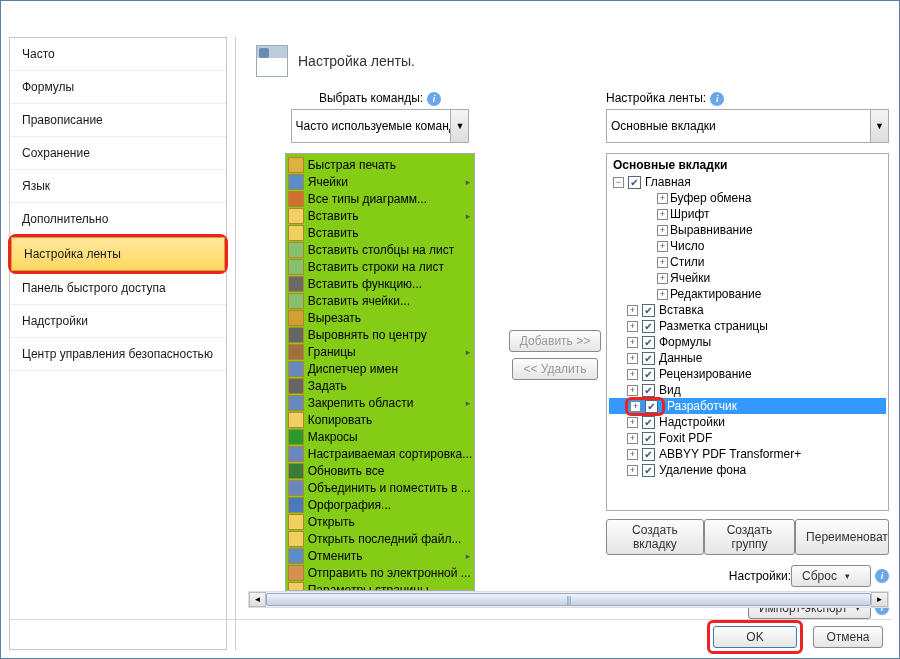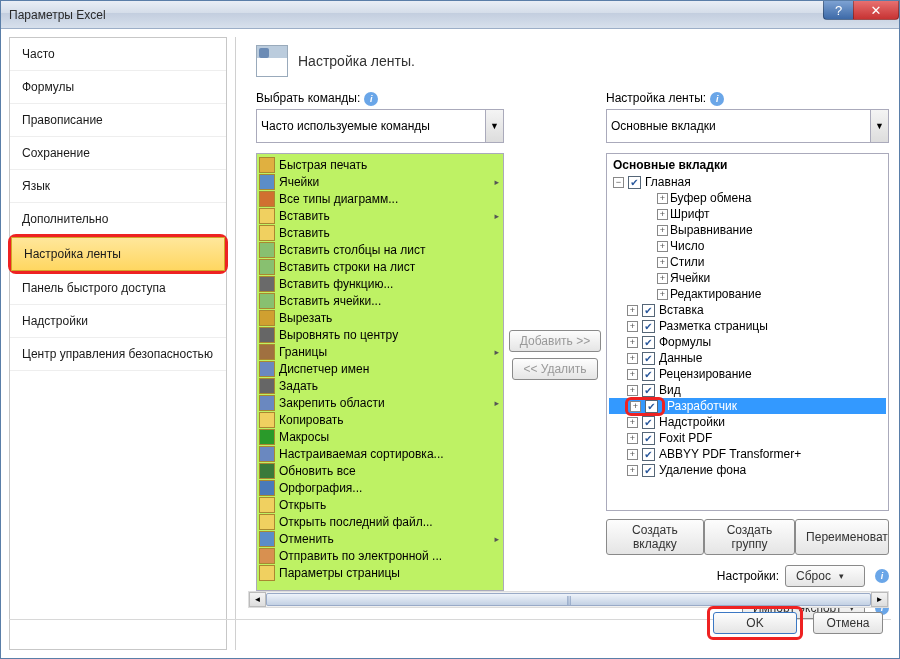--- a/index.html
+++ b/index.html
@@ -45,41 +45,41 @@
   .header-row { display: flex; align-items: center; gap: 10px; margin-bottom: 14px; }
   .big-icon {
     width: 32px; height: 32px;
     background: linear-gradient(#bcd 40%, #fff 40%);
     border: 1px solid #9ab; position: relative;
   }
   .big-icon::after { content:''; position:absolute; top:2px; left:2px; width:10px; height:10px; background:#6b8bb5; border-radius:2px; }
   .section-title { font-size: 14px; color: #333; }
   .cols { display: flex; gap: 0; }
   .col-left, .col-right { display: flex; flex-direction: column; }
-  .col-left { width: 248px; }
+  .col-left { width: 248px; align-items: center; }
   .col-mid { width: 102px; display: flex; flex-direction: column; justify-content: center; align-items: center; gap: 6px; }
   .col-right { flex: 1; padding-right: 10px; }
   .lbl { margin-bottom: 3px; }
   .info-icon {
     display: inline-flex; width: 14px; height: 14px; border-radius: 50%;
     background: #6aa6e8; color: #fff; font-size: 9px; font-weight: bold;
     align-items: center; justify-content: center; margin-left: 4px; font-style: italic;
   }
   .combo {
     border: 1px solid #aab; background: #fff; height: 22px;
     display: flex; align-items: center; padding: 16px 4px; margin-bottom: 10px;
     position: relative;
   }
   .combo .arrow {
     position: absolute; right: 0; top: 0; width: 18px; height: 100%;
     background: linear-gradient(#f4f4f4,#ddd); border-left: 1px solid #aab;
     display: flex; align-items: center; justify-content: center; font-size: 9px;
   }
   .listbox {
-    border: 1px solid #aab; background: #bef264; height: 438px; overflow-y: scroll;
+    border: 1px solid #aab; background: #84cc16; height: 438px; overflow-y: scroll;
     padding: 2px 0;
   }
   .listbox::-webkit-scrollbar { width: 17px; }
   .listbox::-webkit-scrollbar-track { background: #f0f0f0; border-left: 1px solid #ddd; }
   .listbox::-webkit-scrollbar-thumb { background: linear-gradient(to right,#e8eef8,#c3d1e4); border: 1px solid #99aac7; border-radius: 2px; }
   .li-row {
     display: flex; align-items: center; padding: 1px 2px; gap: 4px;
     position: relative; height: 17px;
   }
   .li-row .ic {
@@ -107,49 +107,42 @@
   .tree-row.selected .chk { color: #28579b; }
   .indent1 { padding-left: 18px; }
   .indent2 { padding-left: 48px; }
   .btn {
     background: linear-gradient(#fdfdfd,#e5e5e5); border: 1px solid #8a8a8a;
     border-radius: 3px; padding: 3px 10px; font-size: 12px; color: #333; cursor: pointer;
     min-width: 80px; text-align: center;
   }
   .btn:disabled { color: #999; }
   .btn-row-right { display: flex; margin-top: 8px; }
-  .settings-row { display: flex; align-items: center; gap: 6px; margin-top: 10px; justify-content: flex-end; }
+  .settings-row { display: flex; align-items: center; margin-top: 10px; justify-content: flex-end; }
   .drop-btn { display: inline-flex; align-items: center; gap: 4px; }
   .drop-btn::after { content: '▾'; font-size: 9px; margin-left: 4px; }
   .hscroll {
     position: absolute; bottom: 42px; left: 12px; right: 10px; height: 17px;
     background: #f0f0f0; border: 1px solid #ddd;
     display: flex; align-items: center;
   }
   .hscroll .har { width: 17px; height: 100%; background: linear-gradient(#f4f4f4,#ddd); border: 1px solid #bbb; display:flex; align-items:center; justify-content:center; font-size:8px; }
   .hscroll .hthumb { flex:1; margin: 1px 0; height: 13px; background: linear-gradient(#eef3fa,#c3d1e4); border:1px solid #99aac7; border-radius:2px; display:flex; align-items:center; justify-content:center; color:#8ea3c4; letter-spacing:-1px; font-size:9px; }
   .dialog-btns {
-    position: absolute; bottom: 18px; right: 16px; display: flex; gap: 10px; align-items: center;
+    position: absolute; bottom: 4px; right: 16px; display: flex; gap: 10px; align-items: center;
   }
   .sep-line { position: absolute; bottom: 38px; left: 8px; right: 8px; border-top: 1px solid #d8d8d8; }
   .highlight-dev { border: 3px solid #e22; border-radius: 6px; padding: 0 2px; margin-left: -2px; }
   .highlight-ok { border: 3px solid #e22; border-radius: 6px; padding: 3px; }
 </style>
 </head>
 <body>
 
 <div class="window">
 
-  <div class="titlebar">
-    <span class="title">Параметры Excel</span>
-    <div class="titlebar-btns">
-      <div class="tb-btn tb-help">?</div>
-      <div class="tb-btn tb-close">✕</div>
-    </div>
-  </div>
 
   <div class="body">
 
     <div class="sidebar" id="sidebar">
         <div class="side-item">Часто</div>
         <div class="side-item">Формулы</div>
         <div class="side-item">Правописание</div>
         <div class="side-item">Сохранение</div>
         <div class="side-item">Язык</div>
         <div class="side-item">Дополнительно</div>
@@ -253,20 +246,24 @@
               </div>
               <div class="li-row">
                 <div class="ic" style="background: rgb(106, 136, 192);"></div>
                 <span>Настраиваемая сортировка...</span>
               </div>
               <div class="li-row">
                 <div class="ic" style="background: rgb(58, 122, 58);"></div>
                 <span>Обновить все</span>
               </div>
               <div class="li-row">
+                <div class="ic" style="background: rgb(106, 136, 192);"></div>
+                <span>Объединить и поместить в ...</span>
+              </div>
+              <div class="li-row">
                 <div class="ic" style="background: rgb(74, 122, 186);"></div>
                 <span>Орфография...</span>
               </div>
               <div class="li-row">
                 <div class="ic" style="background: rgb(240, 208, 96);"></div>
                 <span>Открыть</span>
               </div>
               <div class="li-row">
                 <div class="ic" style="background: rgb(240, 208, 96);"></div>
                 <span>Открыть последний файл...</span>

